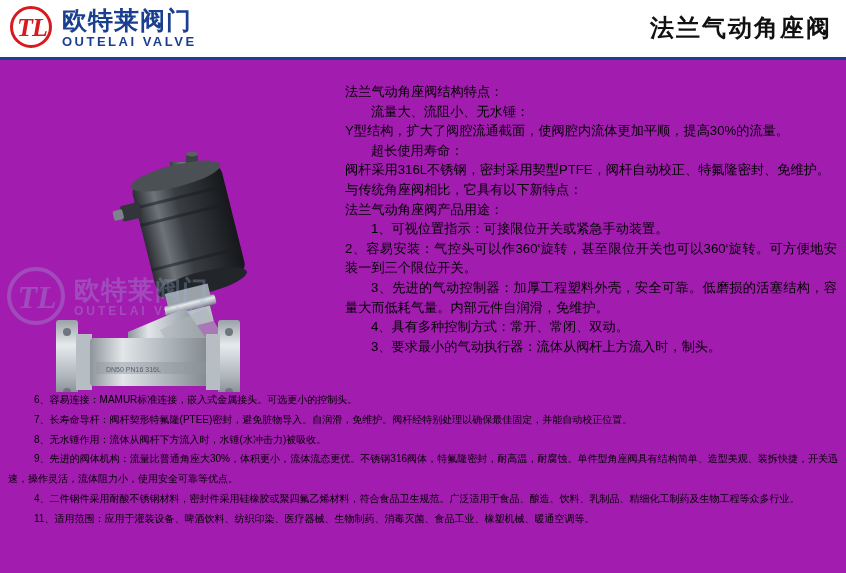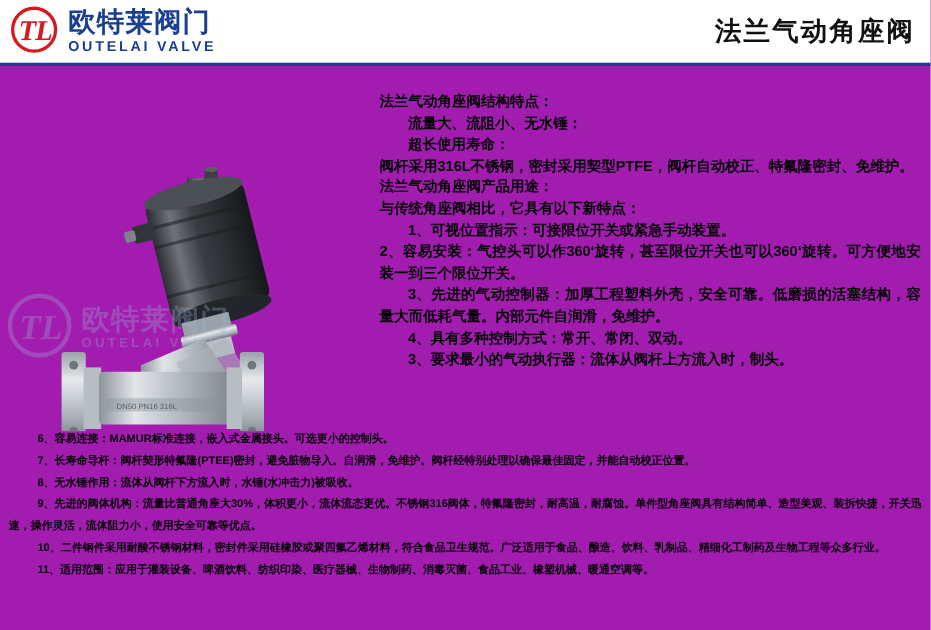--- a/index.html
+++ b/index.html
@@ -187,21 +187,20 @@
     top: 82px;
     width: 492px;
   }
   .txt {
     font-family: "Liberation Sans", sans-serif;
     font-size: 13.2px;
     line-height: 19.6px;
     color: #000000;
     margin: 0;
     text-align: justify;
-    font-weight: bold;
   }
   .indent1 { text-indent: 26px; }
 
   
   .bottom-col {
     position: absolute;
     left: 8px;
     top: 390px;
     width: 830px;
   }
@@ -316,33 +315,34 @@
       <div class="wm-text">
         <div class="wm-cn">欧特莱阀门</div>
         <div class="wm-en">OUTELAI VALVE</div>
       </div>
     </div>
   </div>
 
   <div class="right-col">
     <p class="txt">法兰气动角座阀结构特点：</p>
     <p class="txt indent1">流量大、流阻小、无水锤：</p>
+    <p class="txt">Y型结构，扩大了阀腔流通截面，使阀腔内流体更加平顺，提高30%的流量。</p>
     <p class="txt indent1">超长使用寿命：</p>
     <p class="txt">阀杆采用316L不锈钢，密封采用契型PTFE，阀杆自动校正、特氟隆密封、免维护。</p>
+    <p class="txt">与传统角座阀相比，它具有以下新特点：</p>
     <p class="txt">法兰气动角座阀产品用途：</p>
-    <p class="txt">与传统角座阀相比，它具有以下新特点：</p>
     <p class="txt indent1">1、可视位置指示：可接限位开关或紧急手动装置。</p>
     <p class="txt">2、容易安装：气控头可以作360‘旋转，甚至限位开关也可以360‘旋转。可方便地安装一到三个限位开关。</p>
     <p class="txt indent1">3、先进的气动控制器：加厚工程塑料外壳，安全可靠。低磨损的活塞结构，容量大而低耗气量。内部元件自润滑，免维护。</p>
     <p class="txt indent1">4、具有多种控制方式：常开、常闭、双动。</p>
     <p class="txt indent1">3、要求最小的气动执行器：流体从阀杆上方流入时，制头。</p>
   </div>
 
   <div class="bottom-col">
     <p class="txt indent1">6、容易连接：MAMUR标准连接，嵌入式金属接头。可选更小的控制头。</p>
     <p class="txt indent1">7、长寿命导杆：阀杆契形特氟隆(PTEE)密封，避免脏物导入。自润滑，免维护。阀杆经特别处理以确保最佳固定，并能自动校正位置。</p>
     <p class="txt indent1">8、无水锤作用：流体从阀杆下方流入时，水锤(水冲击力)被吸收。</p>
     <p class="txt indent1">9、先进的阀体机构：流量比普通角座大30%，体积更小，流体流态更优。不锈钢316阀体，特氟隆密封，耐高温，耐腐蚀。单件型角座阀具有结构简单、造型美观、装拆快捷，开关迅速，操作灵活，流体阻力小，使用安全可靠等优点。</p>
-    <p class="txt indent1">10、二件钢件采用耐酸不锈钢材料，密封件采用硅橡胶或聚四氟乙烯材料，符合食品卫生规范。广泛适用于食品、酿造、饮料、乳制品、精细化工制药及生物工程等众多行业。</p>
+    <p class="txt indent1">4、二件钢件采用耐酸不锈钢材料，密封件采用硅橡胶或聚四氟乙烯材料，符合食品卫生规范。广泛适用于食品、酿造、饮料、乳制品、精细化工制药及生物工程等众多行业。</p>
     <p class="txt indent1">11、适用范围：应用于灌装设备、啤酒饮料、纺织印染、医疗器械、生物制药、消毒灭菌、食品工业、橡塑机械、暖通空调等。</p>
   </div>
 
 </div>
 
 </body></html>

